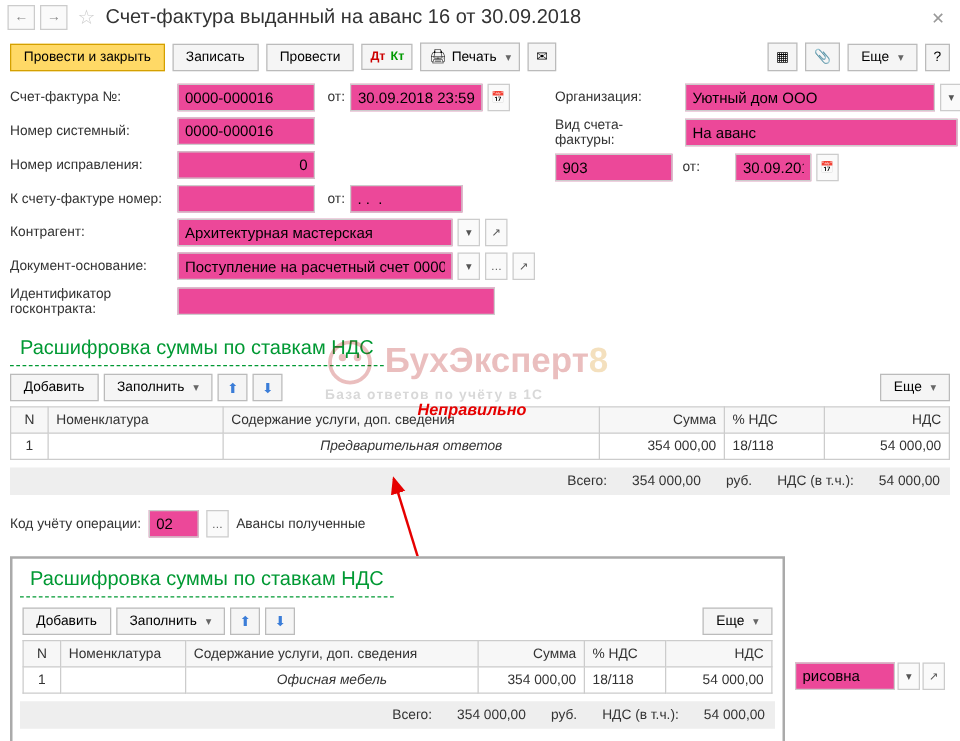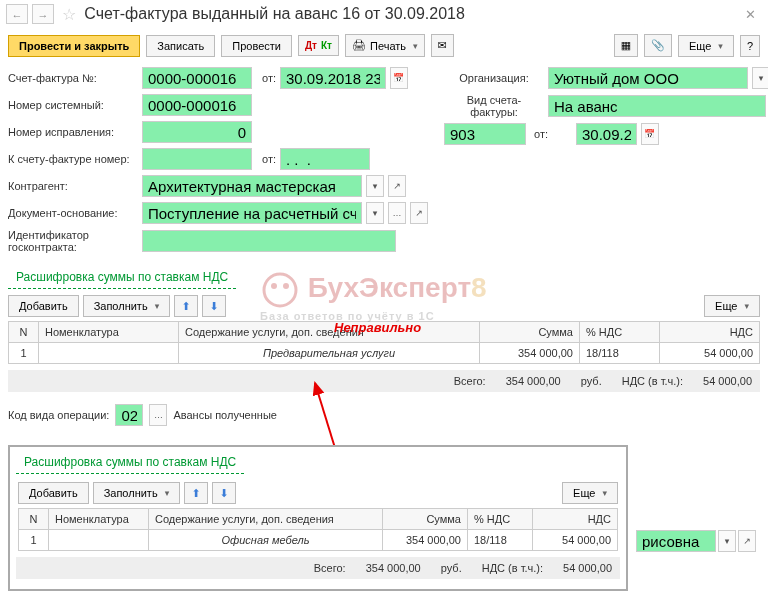--- a/index.html
+++ b/index.html
@@ -42,21 +42,21 @@
     font-size: 11px;
     cursor: pointer;
     display: inline-flex;
     align-items: center;
     gap: 4px;
     white-space: nowrap;
   }
   .btn-primary {
     background: #ffd966;
     border-color: #d4a000;
-    font-weight: bold;
+    font-weight: normal;
   }
   .btn-icon {
     padding: 4px 6px;
   }
   .chev::after { content: "▾"; font-size: 9px; color: #666; margin-left: 3px; }
   .form-area {
     padding: 4px 8px;
     display: flex;
     gap: 16px;
   }
@@ -64,41 +64,41 @@
   .form-row {
     display: flex;
     align-items: center;
     margin-bottom: 5px;
     gap: 4px;
   }
   .label {
     width: 130px;
     color: #333;
   }
-  .col-right .label { width: 100px; text-align: center; }
+  .col-right .label { width: 100px; }
   input.field, .field {
     border: 1px solid #ccc;
     padding: 3px 5px;
-    font-size: 15px;
-    background: #86efac;
+    font-size: 12px;
+    background: #ec4899;
     height: 22px;
   }
   .fld-btn {
     border: 1px solid #ccc;
     background: #fafafa;
     width: 18px; height: 22px;
     display: inline-flex;
     align-items: center; justify-content: center;
     font-size: 9px;
     cursor: pointer;
     color: #555;
   }
   .section-title {
     color: #009933;
-    font-size: 12px;
+    font-size: 16px;
     padding: 4px 8px;
     border-bottom: 1px dashed #009933;
     display: inline-block;
     margin: 4px 8px 2px;
   }
   .tb2 {
     display: flex; align-items: flex-start; gap: 4px;
     padding: 4px 8px;
   }
   .arrow-btn {
@@ -255,21 +255,21 @@
       <input class="field" style="width: 200px;" value="Уютный дом ООО">
       <span class="fld-btn">▾</span>
 
     </div>
     <div class="form-row">
       <span class="label">Вид счета-фактуры:</span>
       <input class="field" style="width: 218px;" value="На аванс">
 
     </div>
     <div class="form-row">
-      <input class="field" style="width: 82px;" value="903">
+      <input class="field" style="width: 94px;" value="903">
       <span style="margin-left:4px">от:</span>
       <input class="field" style="width: 61px; margin-left: 24px;" value="30.09.2018">
       <span class="fld-btn">📅</span>
     </div>
   </div>
 </div>
 
 
 <span class="section-title">Расшифровка суммы по ставкам НДС</span>
 <div class="tb2">
@@ -287,39 +287,39 @@
     <th style="width:30px" class="center">N</th>
     <th style="width:140px" class="red-box">Номенклатура</th>
     <th class="red-box">Содержание услуги, доп. сведения</th>
     <th style="width:100px" class="num-right">Сумма</th>
     <th style="width:80px">% НДС</th>
     <th style="width:100px" class="num-right">НДС</th>
   </tr>
   <tr>
     <td class="center">1</td>
     <td class="red-box"></td>
-    <td class="red-box center italic">Предварительная услуги</td>
+    <td class="red-box center italic">Предварительная ответов</td>
     <td class="num-right">354 000,00</td>
     <td>18/118</td>
     <td class="num-right">54 000,00</td>
   </tr>
 </tbody>
   </table>
 
 <div class="totals">
   <span>Всего:</span>
   <span>354 000,00</span>
   <span>руб.</span>
   <span>НДС (в т.ч.):</span>
   <span>54 000,00</span>
 </div>
 
 <div class="bottom-row">
-  <span>Код вида операции:</span>
-  <input class="field" style="width: 28px;" value="02">
+  <span>Код учёту операции:</span>
+  <input class="field" style="width: 40px;" value="02">
   <span class="fld-btn">…</span>
   <span>Авансы полученные</span>
 </div>
 
 
 <div class="watermark">
   <svg width="40" height="40" style="vertical-align:middle">
       <circle cx="20" cy="20" r="16" fill="none" stroke="#b00000" stroke-width="3"></circle>
       <circle cx="14" cy="16" r="3" fill="#b00000"></circle>
       <circle cx="26" cy="16" r="3" fill="#b00000"></circle>

